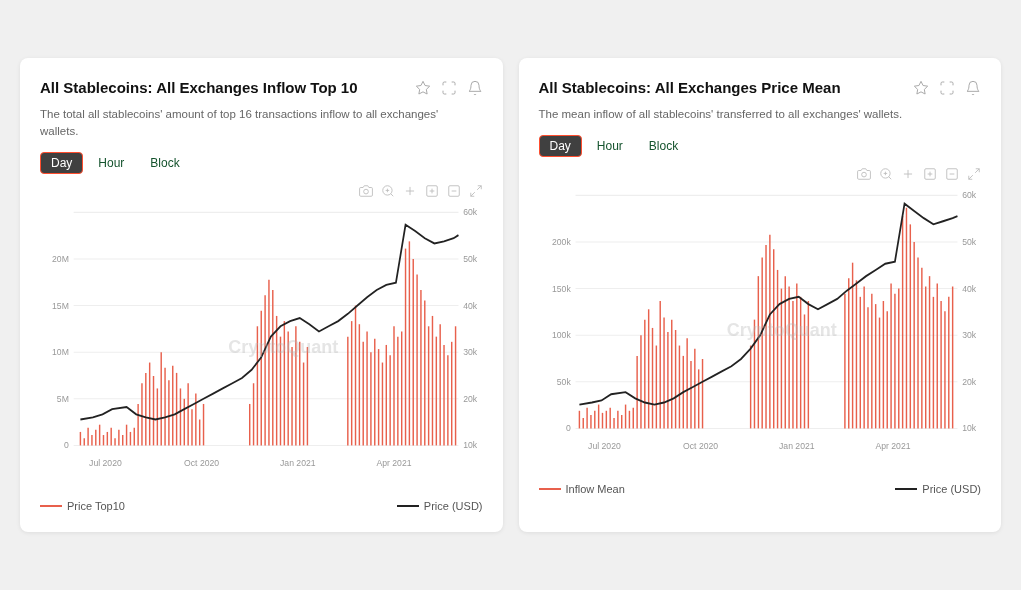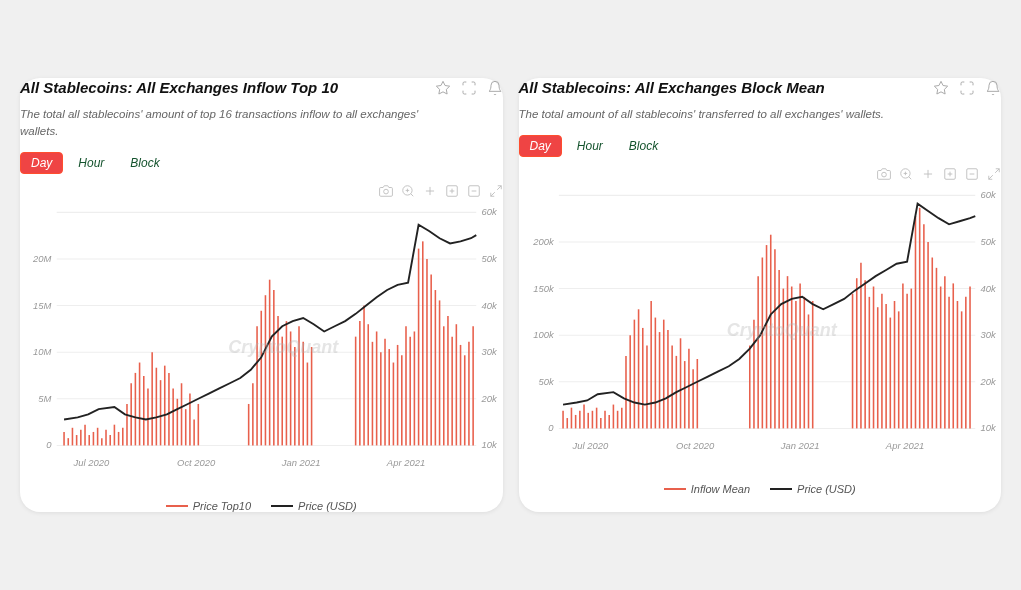--- a/index.html
+++ b/index.html
@@ -12,24 +12,24 @@
       min-height: 590px;
       padding: 20px;
     }
     .dashboard {
       display: flex;
       gap: 16px;
       width: 1000px;
     }
     .card {
       background: #fff;
-      border-radius: 20px;
+      border-radius: 8px;
+      padding: 20px;
       flex: 1;
       box-shadow: 0 1px 4px rgba(0,0,0,0.08);
-      font-style: italic;
     }
     .card-header {
       display: flex;
       justify-content: space-between;
       align-items: flex-start;
       margin-bottom: 8px;
     }
     .card-title {
       font-size: 15px;
       font-weight: 700;
@@ -64,21 +64,21 @@
       margin-bottom: 10px;
     }
     .tab {
       padding: 3px 10px;
       border-radius: 4px;
       font-size: 12px;
       cursor: pointer;
       border: 1px solid transparent;
     }
     .tab.active {
-      background: #ef4444;
+      background: #404040;
       color: #fff;
       border-color: #ff4d2e;
     }
     .tab.inactive {
       background: transparent;
       color: #14532d;
       border-color: transparent;
     }
     .chart-toolbar {
       display: flex;
@@ -109,21 +109,21 @@
       left: 50%;
       transform: translate(-30%, -50%);
       font-size: 18px;
       color: rgba(180,180,180,0.35);
       font-weight: 600;
       pointer-events: none;
       white-space: nowrap;
     }
     .legend {
       display: flex;
-      justify-content: center;
+      justify-content: space-between;
       gap: 20px;
       margin-top: 8px;
     }
     .legend-item {
       display: flex;
       align-items: center;
       gap: 5px;
       font-size: 11px;
       color: #555;
     }
@@ -324,34 +324,34 @@
       </div>
       <div class="legend-item">
         <div class="legend-line black"></div>
         <span>Price (USD)</span>
       </div>
     </div>
   </div>
 
   <div class="card">
     <div class="card-header">
-      <div class="card-title">All Stablecoins: All Exchanges Block Mean</div>
+      <div class="card-title">All Stablecoins: All Exchanges Price Mean</div>
       <div class="card-icons">
         <svg viewBox="0 0 24 24" fill="none" stroke="#aaa" stroke-width="1.5" width="16" height="16">
             <path d="M12 2l3.09 6.26L22 9.27l-5 4.87 1.18 6.88L12 17.77l-6.18 3.25L7 14.14 2 9.27l6.91-1.01L12 2z"></path>
           </svg>
         <svg viewBox="0 0 24 24" fill="none" stroke="#aaa" stroke-width="1.5" width="16" height="16">
             <path d="M8 3H5a2 2 0 00-2 2v3m18 0V5a2 2 0 00-2-2h-3m0 18h3a2 2 0 002-2v-3M3 16v3a2 2 0 002 2h3"></path>
           </svg>
         <svg viewBox="0 0 24 24" fill="none" stroke="#aaa" stroke-width="1.5" width="16" height="16">
             <path d="M18 8A6 6 0 006 8c0 7-3 9-3 9h18s-3-2-3-9M13.73 21a2 2 0 01-3.46 0"></path>
           </svg>
       </div>
     </div>
-    <div class="card-desc">The total amount of all stablecoins' transferred to all exchanges' wallets.</div>
+    <div class="card-desc">The mean inflow of all stablecoins' transferred to all exchanges' wallets.</div>
     <div class="tab-group">
       <span class="tab active">Day</span>
       <span class="tab inactive">Hour</span>
       <span class="tab inactive">Block</span>
     </div>
     <div class="chart-toolbar">
       <svg viewBox="0 0 24 24" fill="none" stroke="#bbb" stroke-width="1.5" width="14" height="14">
           <path d="M23 19a2 2 0 01-2 2H3a2 2 0 01-2-2V8a2 2 0 012-2h4l2-3h6l2 3h4a2 2 0 012 2z"></path>
           <circle cx="12" cy="13" r="4"></circle>
         </svg>

